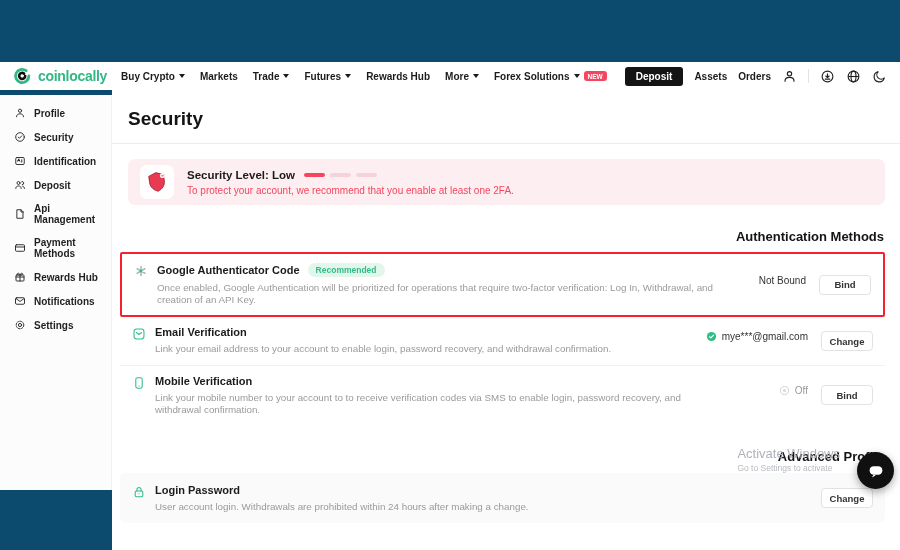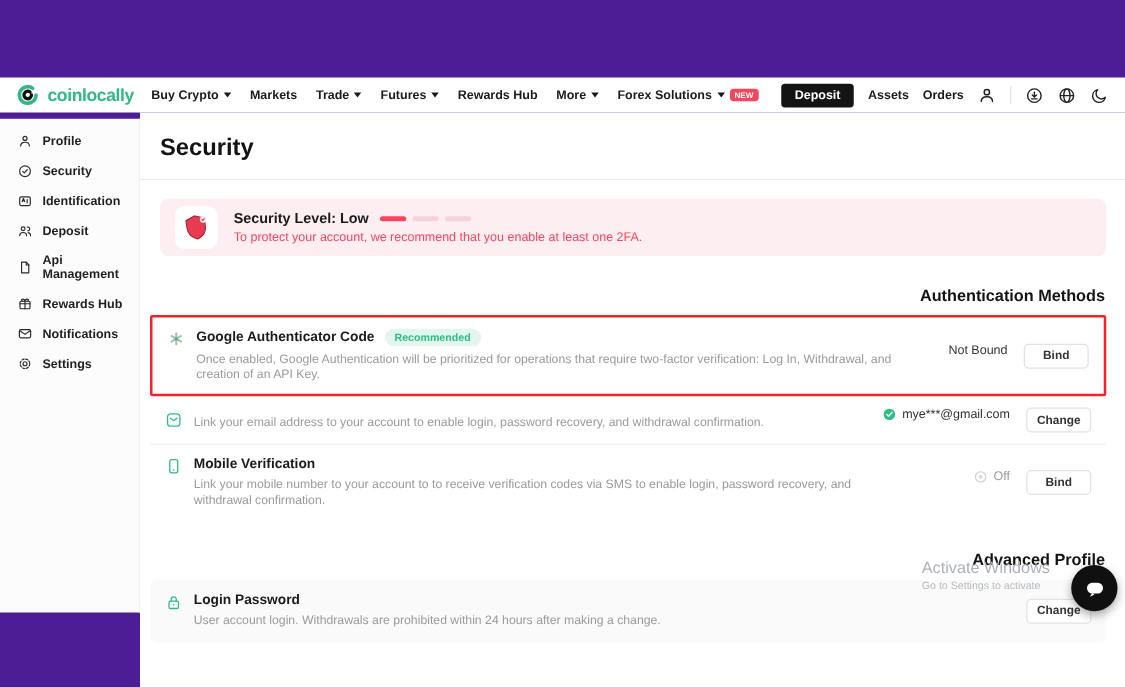--- a/index.html
+++ b/index.html
@@ -1,18 +1,18 @@
 <!DOCTYPE html>
 <html><head>
 <meta charset="utf-8">
 <style>
   * { margin:0; padding:0; box-sizing:border-box; }
   html,body { width:900px; height:550px; background:#fff; }
   body { font-family:"Liberation Sans", sans-serif; color:#1b1b1b; }
-  .page { position:relative; width:900px; height:550px; overflow:hidden; background:#4c1d95; }
+  .page { position:relative; width:900px; height:550px; overflow:hidden; background:#0c4a6e; }
 
   
   .navbar { position:absolute; top:62px; left:0; right:0; height:28px; display:flex; align-items:center; padding:0 13px; background:#fff; }
   .logo { display:flex; align-items:center; gap:5px; margin-right:14px; }
   .logo-text { font-size:14px; font-weight:700; color:#33b786; letter-spacing:-0.3px; }
   .nav-links { display:flex; align-items:center; gap:15px; }
   .nav-link { display:flex; align-items:center; gap:4px; font-size:10px; font-weight:700; color:#1b1b1b; cursor:pointer; white-space:nowrap; }
   .caret { width:0; height:0; border-left:3.5px solid transparent; border-right:3.5px solid transparent; border-top:4px solid #1b1b1b; display:inline-block; }
   .new-badge { background:#f5465d; color:#fff; font-size:6.5px; font-weight:700; padding:1.5px 4px; border-radius:3px; }
   .nav-spacer { flex:1; }
@@ -196,20 +196,29 @@
           <svg viewBox="0 0 24 24">
             <path d="M6.5 3.5h7.5l4 4v13h-11.5z"></path>
             <path d="M14 3.5V8h4.5"></path>
           </svg>
         </span>
       <span>Api Management</span>
     </div>
     <div class="side-item">
       <span class="icn">
           <svg viewBox="0 0 24 24">
+            <rect x="3" y="5.5" width="18" height="13" rx="2"></rect>
+            <path d="M3 10h18"></path>
+          </svg>
+        </span>
+      <span>Payment Methods</span>
+    </div>
+    <div class="side-item">
+      <span class="icn">
+          <svg viewBox="0 0 24 24">
             <rect x="4" y="8" width="16" height="12" rx="1.5"></rect>
             <path d="M4 12h16M12 8v12M8.5 8c-2 0-3-3.5 0-3.5 1.8 0 3.5 1.8 3.5 3.5m3.5 0c2 0 3-3.5 0-3.5-1.8 0-3.5 1.8-3.5 3.5"></path>
           </svg>
         </span>
       <span>Rewards Hub</span>
     </div>
     <div class="side-item">
       <span class="icn">
           <svg viewBox="0 0 24 24">
             <rect x="3" y="5.5" width="18" height="13" rx="2.5"></rect>
@@ -281,20 +290,23 @@
 
       <div class="row">
         <div class="row-left">
           <span class="row-icn">
             <svg viewBox="0 0 24 24" fill="none" stroke="#2ebd85" stroke-width="1.8" stroke-linecap="round" stroke-linejoin="round">
                 <rect x="3.5" y="3.5" width="17" height="17" rx="4.5"></rect>
                 <path d="M7.5 9.5l4.5 3.4 4.5-3.4"></path>
               </svg>
           </span>
           <div>
+            <div class="row-title-line">
+              <span class="row-title">Email Verification</span>
+            </div>
             <div class="row-desc">Link your email address to your account to enable login, password recovery, and withdrawal confirmation.</div>
           </div>
         </div>
         <div class="row-right">
           <span class="status-text">
             <span class="status-ic">
               <svg viewBox="0 0 24 24">
                   <circle cx="12" cy="12" r="10" fill="#2ebd85"></circle>
                   <path d="M7.5 12.2l3 3 6-6.4" stroke="#fff" stroke-width="2.4" fill="none" stroke-linecap="round" stroke-linejoin="round"></path>
                 </svg>

